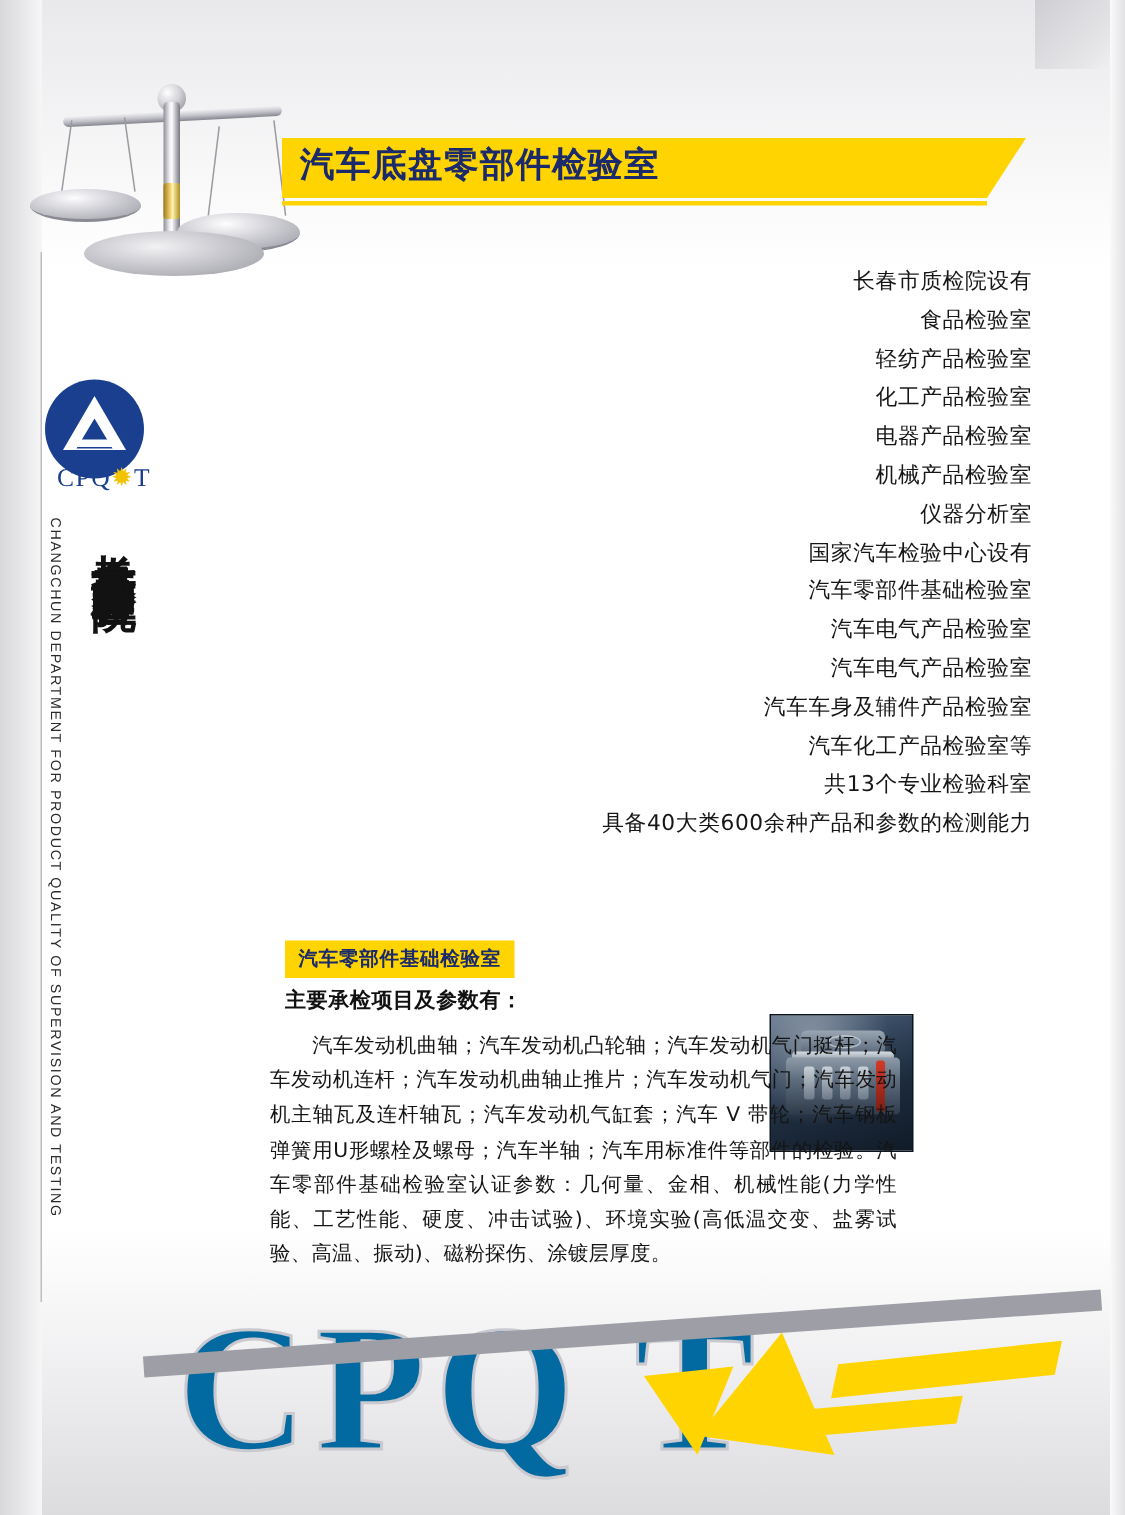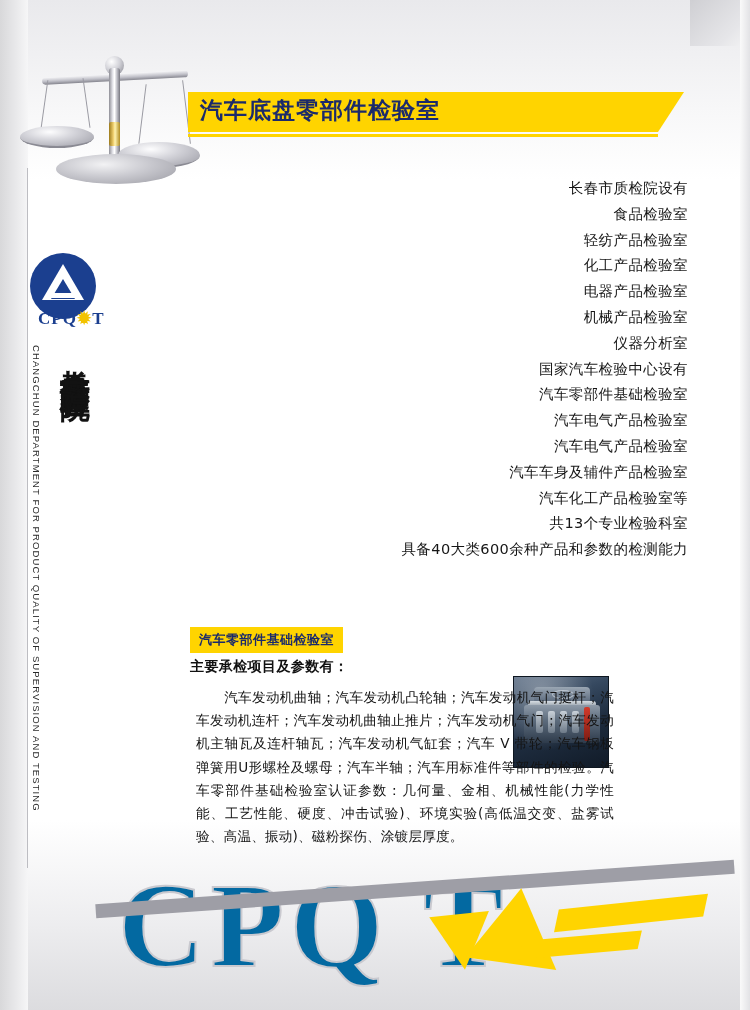--- a/index.html
+++ b/index.html
@@ -110,21 +110,21 @@
     border-right: 12px solid transparent;
     border-bottom: 20px solid #1b3f8f;
   }
   .logo-bar {
     position: absolute; left: 16px; top: 40px; width: 34px; height: 5px;
     background: #ffffff;
   }
   .logo-text {
     position: absolute; left: 8px; top: 55px;
     font-family: "Liberation Serif", serif;
-    font-weight: bold; font-size: 17px; letter-spacing: 1px;
+    font-weight: normal; font-size: 17px; letter-spacing: 1px;
     color: #1b3f8f;
   }
   .logo-text .star { color: #f3c300; }
 
   
   .vtitle {
     position: absolute; left: 48px; top: 345px;
     width: 44px;
     font-family: "DejaVu Sans", sans-serif;
     font-weight: bold;
@@ -198,21 +198,21 @@
     letter-spacing: 0.5px;
   }
 
   
   .body-head {
     position: absolute; left: 190px; top: 658px;
     font-family: "DejaVu Sans", sans-serif;
     font-weight: bold; font-size: 14px; color: #111; letter-spacing: .4px;
   }
   .body-text {
-    position: absolute; left: 196px; top: 686px; width: 418px;
+    position: absolute; left: 180px; top: 686px; width: 418px;
     font-family: "DejaVu Sans", sans-serif;
     font-size: 13.6px; line-height: 23.2px; color: #141414;
     text-align: justify;
     letter-spacing: .2px;
   }
   .body-text .indent { display: inline-block; width: 28px; }
 
   
   .photo {
     position: absolute; left: 513px; top: 676px; width: 96px; height: 92px;

